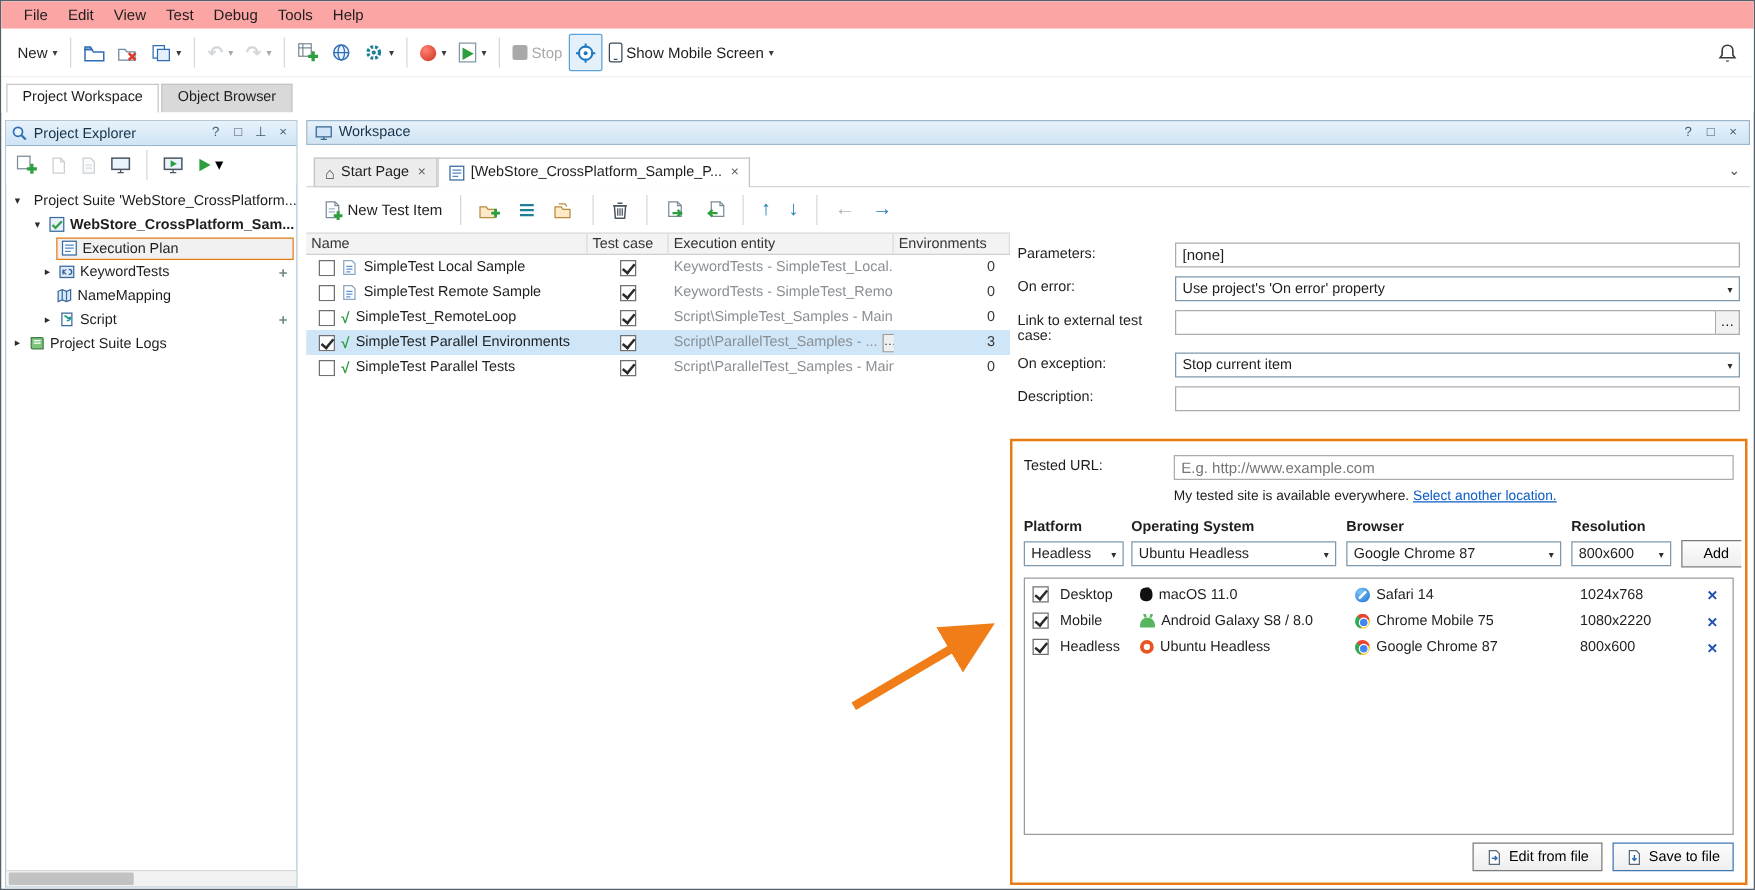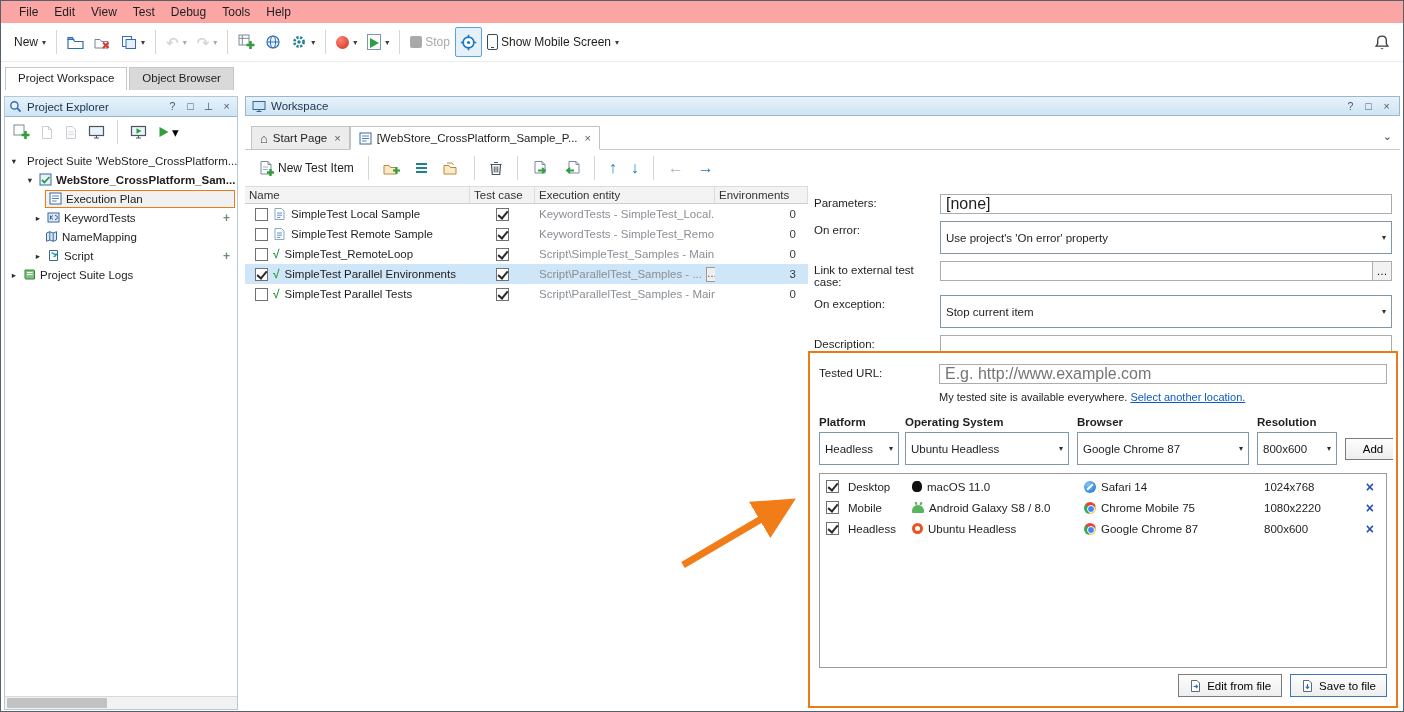--- a/index.html
+++ b/index.html
@@ -82,22 +82,22 @@
 .script-g{color:#2f9e3f;font-weight:bold;font-size:12px;flex:0 0 auto}
 .more-btn{margin-left:auto;margin-right:3px;width:18px;height:15px;border:1px solid #9a9a9a;background:#efefef;font-size:10px;line-height:1;color:#333}
 
 
 .props{position:absolute;left:563px;right:0;top:0;bottom:0;background:#fff}
 .dark-hd{height:19px;background:#6e7b87;color:#fff;font-weight:bold;font-size:11.5px;display:flex;align-items:center;padding:0 8px}
 .fields{padding:8px 8px 0 6px}
 .frow{display:flex;margin-bottom:7px}
 .flabel{width:126px;flex:0 0 auto;font-size:11.5px;padding-top:3px;color:#1e1e1e}
 .fctl{flex:1;display:flex}
-.inp{height:20px;border:1px solid #a9adb2;background:#fff;font-size:16px;padding:0 5px;width:100%;color:#1e1e1e}
-.combo{height:33px;border:1px solid #7f98ab;background:#fff;display:flex;align-items:center;font-size:11.5px;padding:0 5px;flex:1;min-width:0}
+.inp{height:20px;border:1px solid #a9adb2;background:#fff;font-size:12px;padding:0 5px;width:100%;color:#1e1e1e}
+.combo{height:20px;border:1px solid #7f98ab;background:#fff;display:flex;align-items:center;font-size:11.5px;padding:0 5px;flex:1;min-width:0}
 .combo .lbl{flex:1;overflow:hidden;white-space:nowrap}
 .cmb-c{font-size:8px;color:#2e2e2e;margin-left:4px}
 .dots-btn{width:20px;height:20px;border:1px solid #a9adb2;border-left:none;background:#f2f2f2;font-size:11px;line-height:1}
 
 
 .pd-box{position:absolute;left:0;right:2px;top:165px;bottom:2px;border:2px solid #e87d17;background:#fff;display:flex;flex-direction:column;padding:3px}
 .pd-body{flex:1;display:flex;flex-direction:column;padding:7px 6px 6px 6px;overflow:hidden}
 .url-row{display:flex;margin-top:1px}
 .url-row .flabel{width:120px}
 .note-row{margin-left:120px;margin-top:7px;font-size:11px;color:#1e1e1e}

